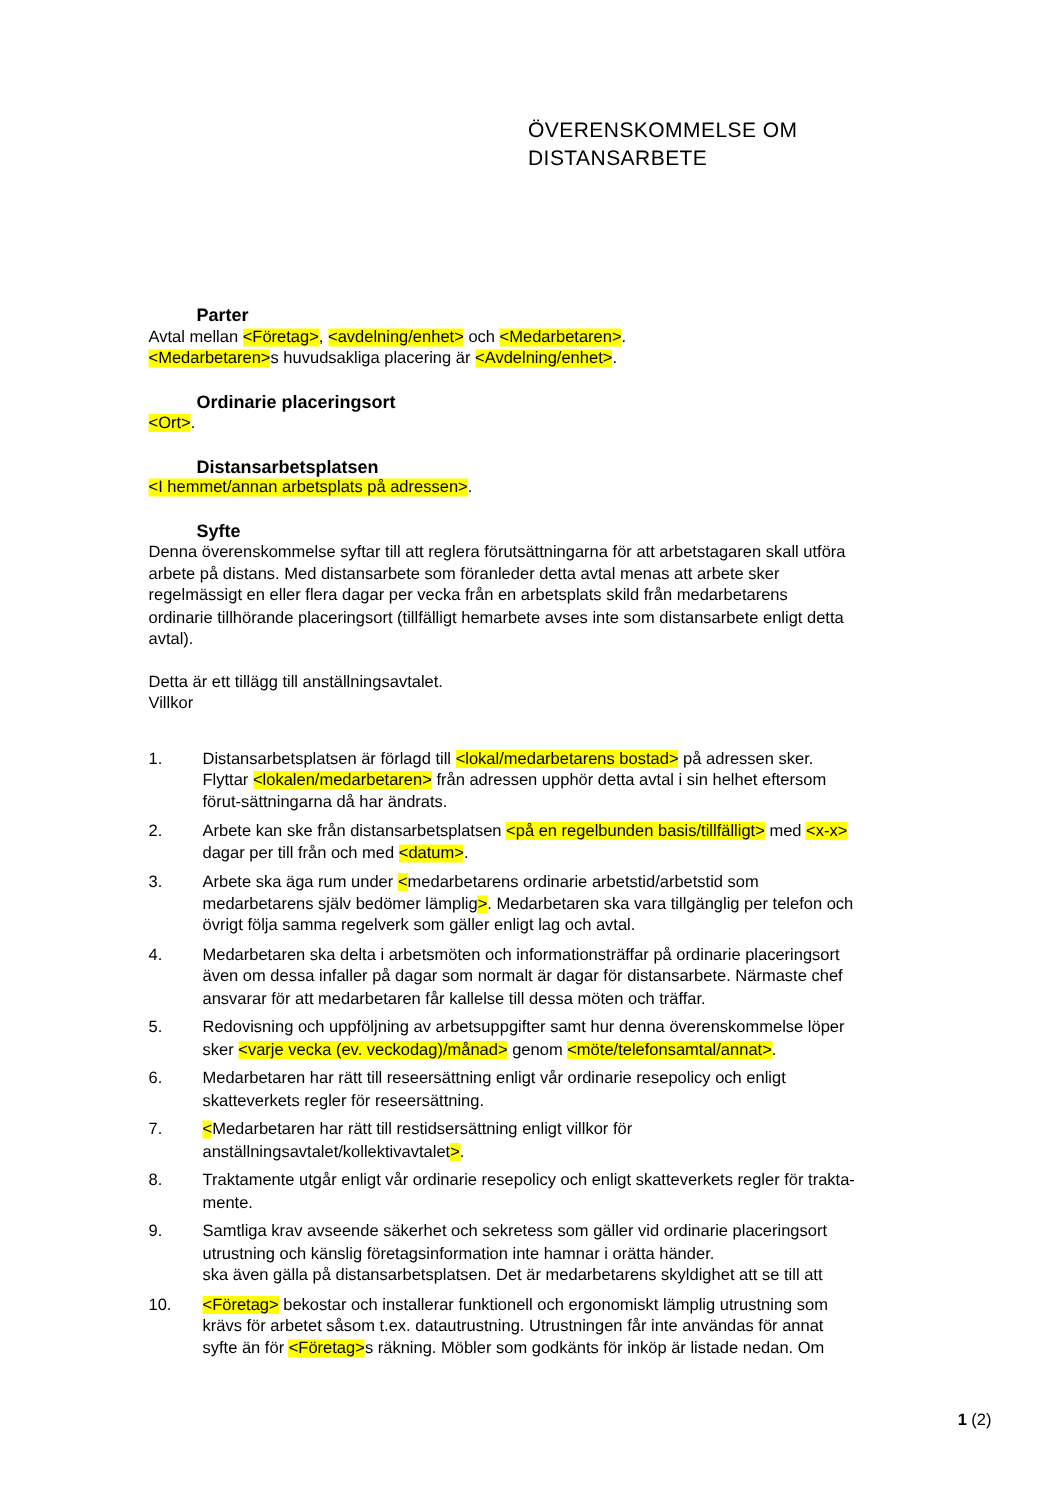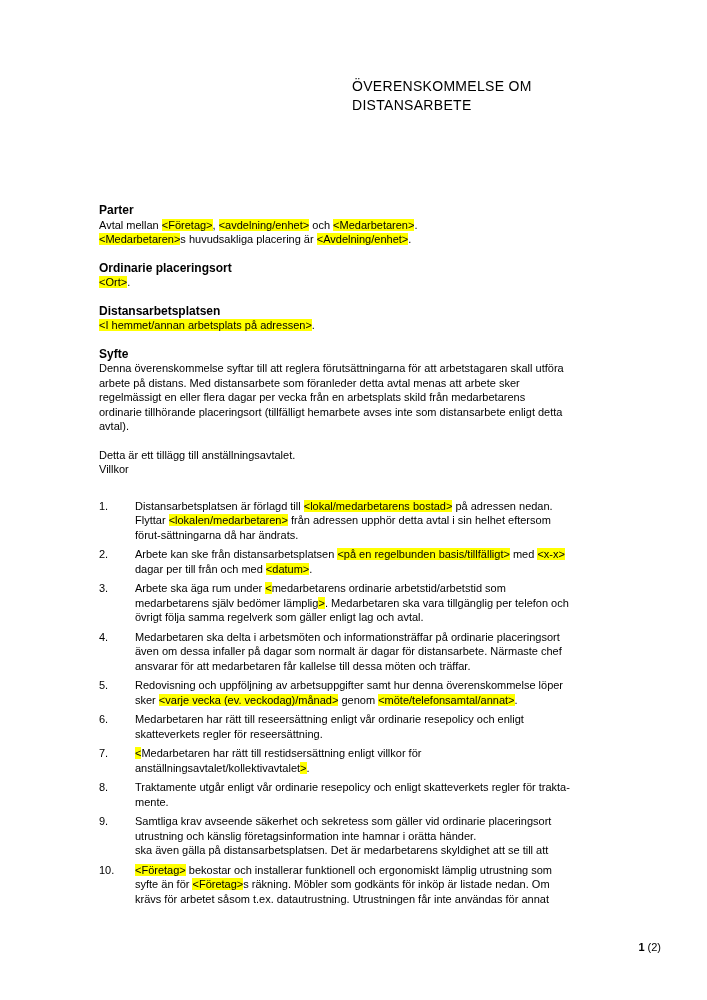--- a/index.html
+++ b/index.html
@@ -16,21 +16,21 @@
   }
   .doc-title {
     position:absolute; left:352px; top:77px;
     font-size:14px; line-height:18.5px; font-weight:400; letter-spacing:0.3px;
   }
   .content {
     position:absolute; left:99px; top:203px; width:525px;
     font-size:11px; line-height:14.5px;
   }
   .section { margin-bottom:14px; }
-  .section .heading { font-size:12px; font-weight:700; line-height:14.5px; }
+  .section .heading { font-size:12px; font-weight:700; line-height:14.5px;margin-left:32px; }
   .line { white-space:pre-wrap; }
   .hl { background:var(--hl, #ffff00); }
   #addendum { margin-bottom:22px; }
   .item { display:flex; margin-top:5px; }
   .item .num { flex:0 0 36px; }
   .item .body { flex:1 1 auto; }
   .footer {
     position:absolute; top:940px; right:46px;
     font-size:11px; line-height:14.5px;
   }
@@ -72,21 +72,21 @@
         </div>
       </div>
     <div id="addendum">
       <div class="line">Detta är ett tillägg till anställningsavtalet.</div>
       <div class="line">Villkor</div>
     </div>
     <div id="villkor">
         <div class="item">
           <div class="num">1.</div>
           <div class="body">
-            <div class="line"><span class="">Distansarbetsplatsen är förlagd till </span><span class="hl">&lt;lokal/medarbetarens bostad&gt;</span><span class=""> på adressen nedan.</span></div>
+            <div class="line"><span class="">Distansarbetsplatsen är förlagd till </span><span class="hl">&lt;lokal/medarbetarens bostad&gt;</span><span class=""> på adressen sker.</span></div>
             <div class="line"><span class="">Flyttar </span><span class="hl">&lt;lokalen/medarbetaren&gt;</span><span class=""> från adressen upphör detta avtal i sin helhet eftersom</span></div>
             <div class="line"><span class="">förut-sättningarna då har ändrats.</span></div>
           </div>
         </div>
         <div class="item">
           <div class="num">2.</div>
           <div class="body">
             <div class="line"><span class="">Arbete kan ske från distansarbetsplatsen </span><span class="hl">&lt;på en regelbunden basis/tillfälligt&gt;</span><span class=""> med </span><span class="hl">&lt;x-x&gt;</span></div>
             <div class="line"><span class="">dagar per till från och med </span><span class="hl">&lt;datum&gt;</span><span class="">.</span></div>
           </div>
@@ -140,22 +140,22 @@
           <div class="body">
             <div class="line"><span class="">Samtliga krav avseende säkerhet och sekretess som gäller vid ordinarie placeringsort</span></div>
             <div class="line"><span class="">utrustning och känslig företagsinformation inte hamnar i orätta händer.</span></div>
             <div class="line"><span class="">ska även gälla på distansarbetsplatsen. Det är medarbetarens skyldighet att se till att</span></div>
           </div>
         </div>
         <div class="item">
           <div class="num">10.</div>
           <div class="body">
             <div class="line"><span class="hl">&lt;Företag&gt;</span><span class=""> bekostar och installerar funktionell och ergonomiskt lämplig utrustning som</span></div>
+            <div class="line"><span class="">krävs för arbetet såsom t.ex. datautrustning. Utrustningen får inte användas för annat</span></div>
             <div class="line"><span class="">syfte än för </span><span class="hl">&lt;Företag&gt;</span><span class="">s räkning. Möbler som godkänts för inköp är listade nedan. Om</span></div>
-            <div class="line"><span class="">krävs för arbetet såsom t.ex. datautrustning. Utrustningen får inte användas för annat</span></div>
           </div>
         </div>
       </div>
   </div>
 
   <div class="footer">
     <span class="b">1</span><span class="rest">(2)</span>
   </div>
 
 </div>

